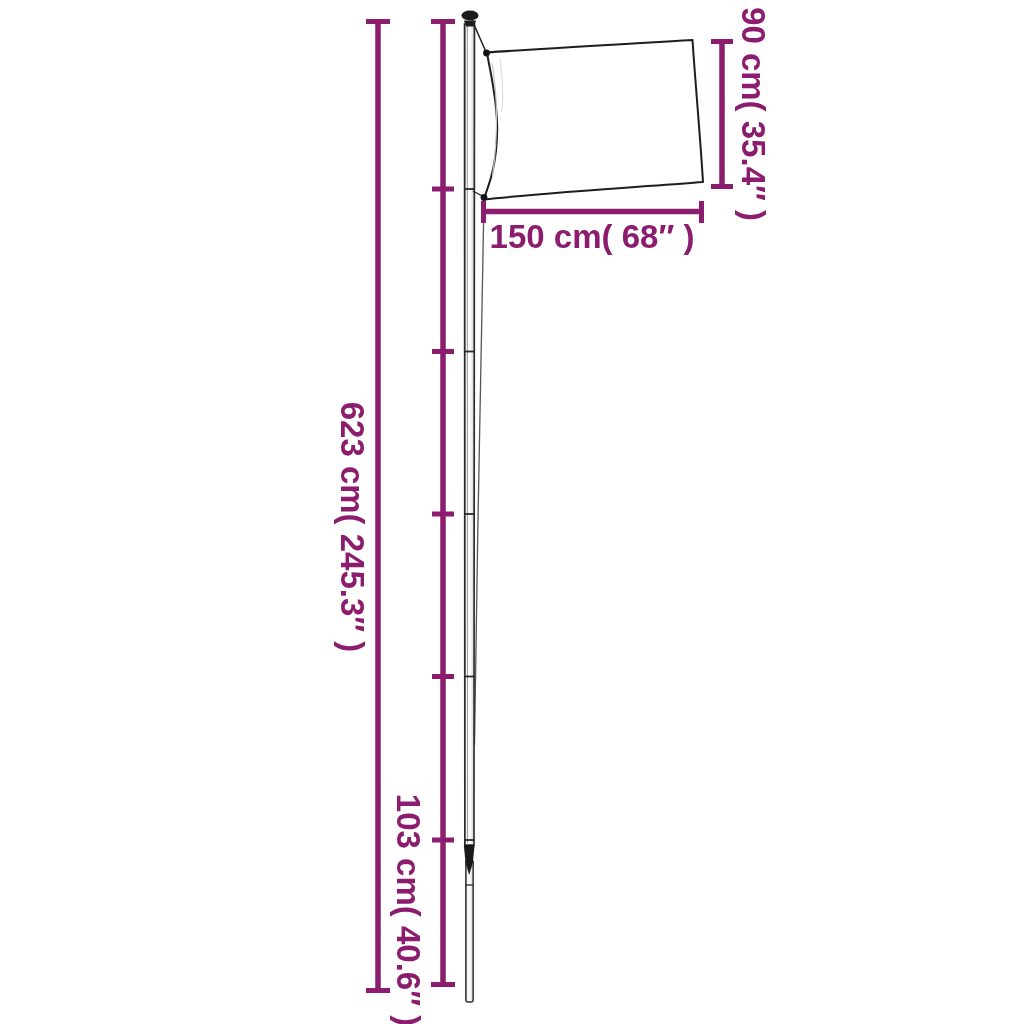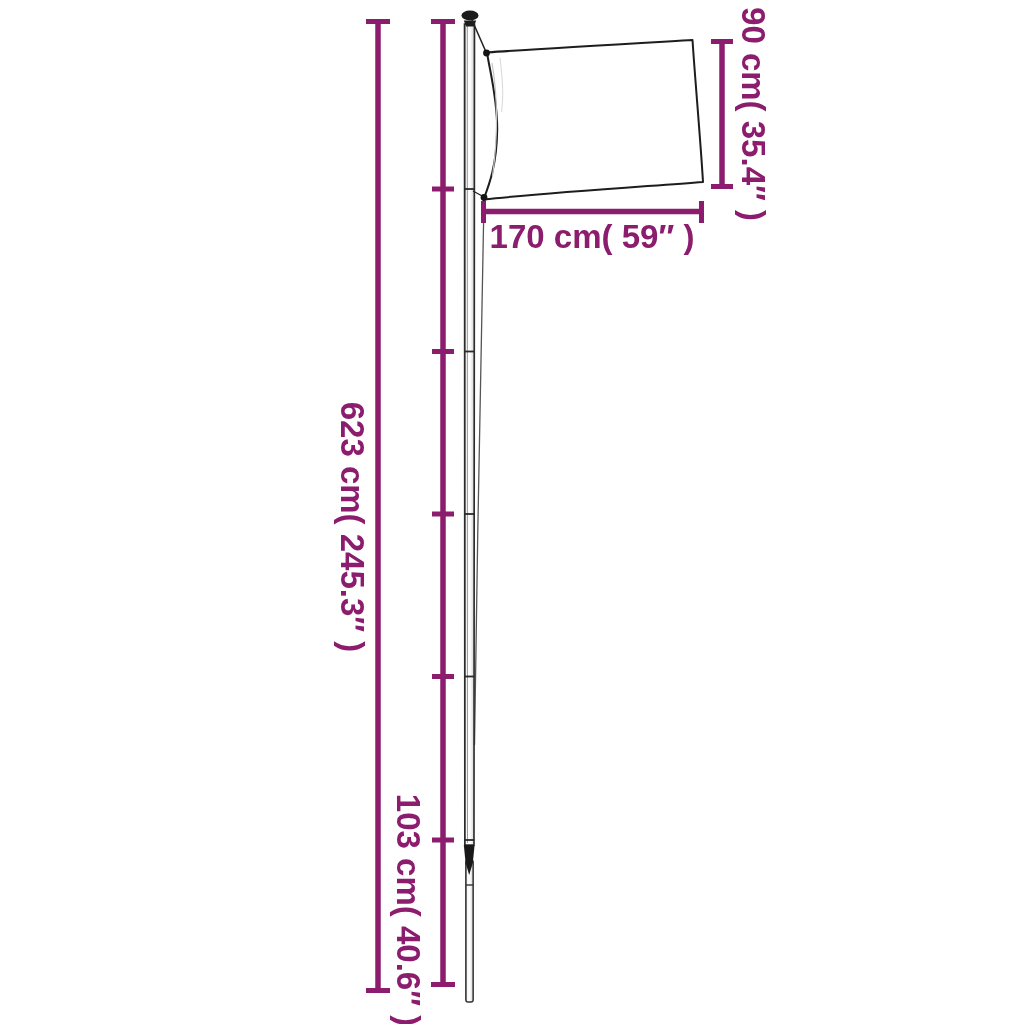--- a/index.html
+++ b/index.html
@@ -115,17 +115,17 @@
       <line class="dim-stroke" x1="722" y1="40" x2="722" y2="188"></line>
       <line class="dim-tick" x1="711" y1="41.5" x2="733" y2="41.5"></line>
       <line class="dim-tick" x1="711" y1="186.5" x2="733" y2="186.5"></line>
     </g>
   </svg>
 
   <div class="dim-label rot" style="left:352px; top:527px;">623 cm( 245.3″ )</div>
 
   <div class="dim-label rot" style="left:408px; top:910px;">103 cm( 40.6″ )</div>
 
-  <div class="dim-label" style="left:592px; top:236px;">170 cm( 59″ )</div>
+  <div class="dim-label" style="left:592px; top:236px;">150 cm( 68″ )</div>
 
   <div class="dim-label rot" style="left:753px; top:114px;">90 cm( 35.4″ )</div>
 
 </div>
 
 </body></html>

